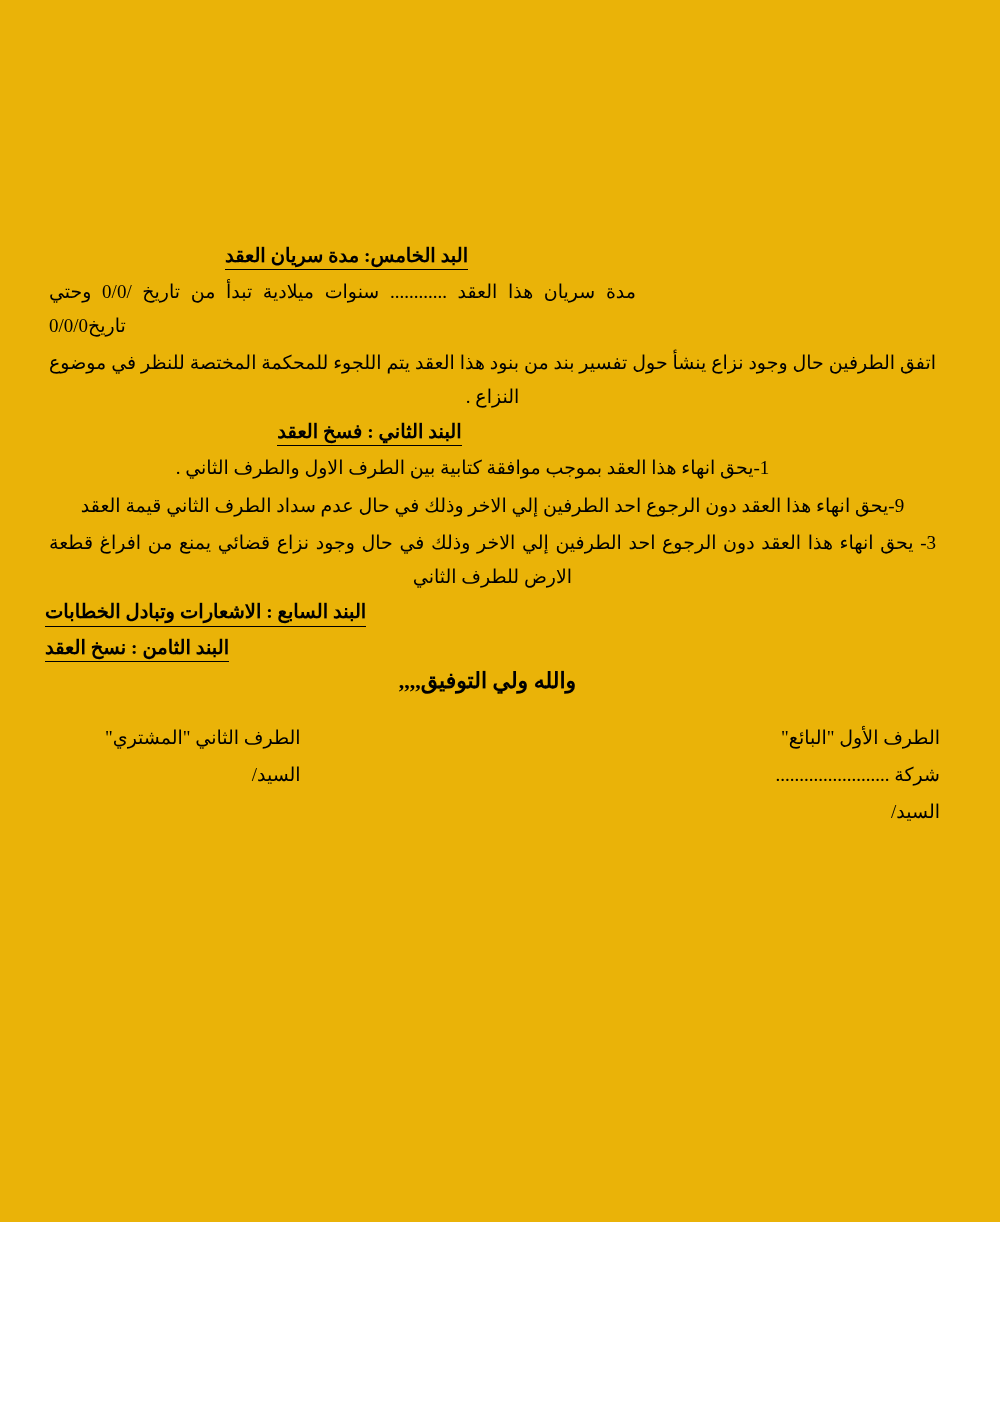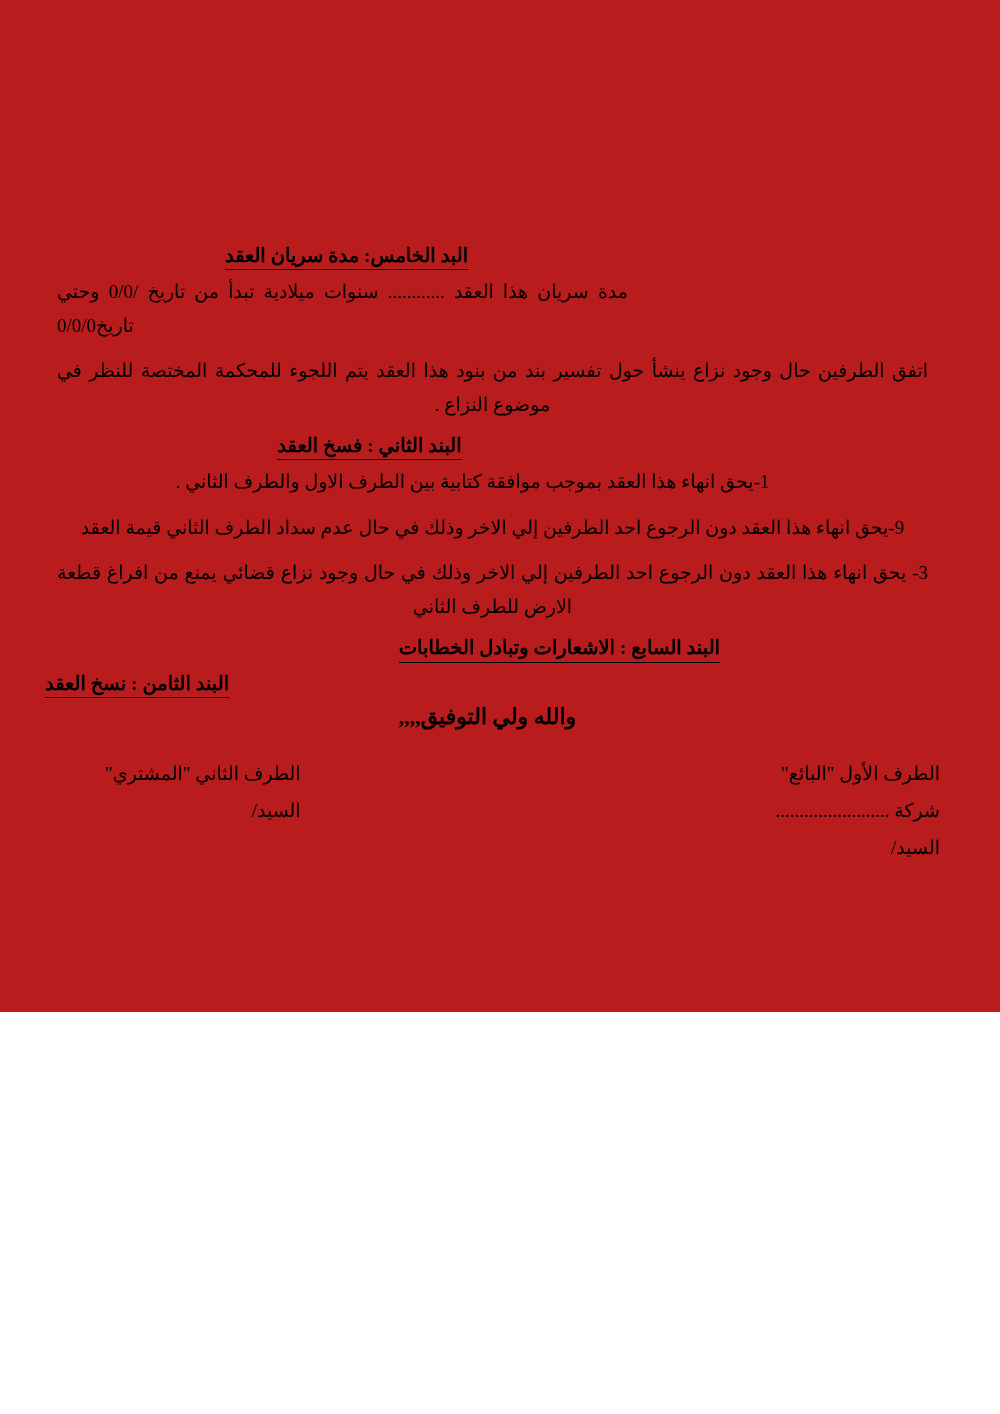--- a/index.html
+++ b/index.html
@@ -4,22 +4,22 @@
 <title>عقد</title>
 <style>
   html, body {
     margin: 0;
     padding: 0;
     background: #ffffff;
   }
   .page {
     position: relative;
     width: 1000px;
-    height: 1012px;
-    background: #b91c1c;
+    height: 1222px;
+    background: #eab308;
     margin: 0 auto;
     overflow: hidden;
     font-family: "Liberation Serif", "DejaVu Serif", serif;
     color: #000000;
     direction: rtl;
   }
 
   .doc-body {
     position: absolute;
     top: 243px;
@@ -41,28 +41,28 @@
   }
   .sec-heading > span {
     display: inline-block;
     border-bottom: 1.6px solid #000;
     padding-bottom: 1px;
   }
 
   
   .h-5  { text-align: center; padding-right: 292px; margin-top: 0px; }
   .h-6  { text-align: center; padding-right: 246px; margin-top: 6px; }
-  .h-7  { text-align: right; padding-right: 220px; margin-top: 6px; }
+  .h-7  { text-align: left; padding-right: 220px; margin-top: 6px; }
   .h-8  { text-align: left; padding-right: 286px; margin-top: 8px; }
 
   
   .para {
     font-size: 19px;
     line-height: 1.76;
-    margin: 12px;
+    margin: 4px;
     padding: 0;
     text-align: justify;
     text-justify: inter-word;
     text-align-last: center;
   }
 
   .para-5-1 { margin-top: 5px; text-align-last: left; padding-left: 0px; padding-right: 300px; }
   .para-5-2 { margin-top: 1px; text-align: justify; text-align-last: center; }
 
   .para-6-1 { margin-top: 5px; text-align-last: center; padding-right: 40px; }

